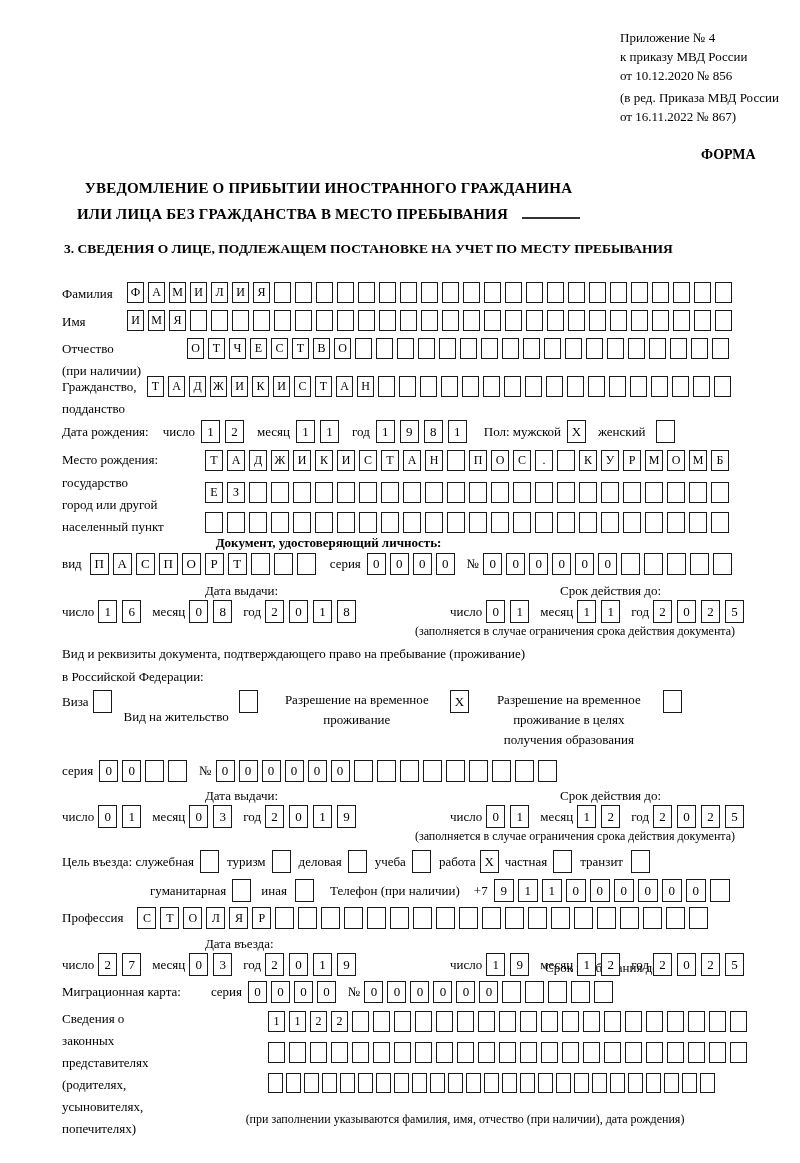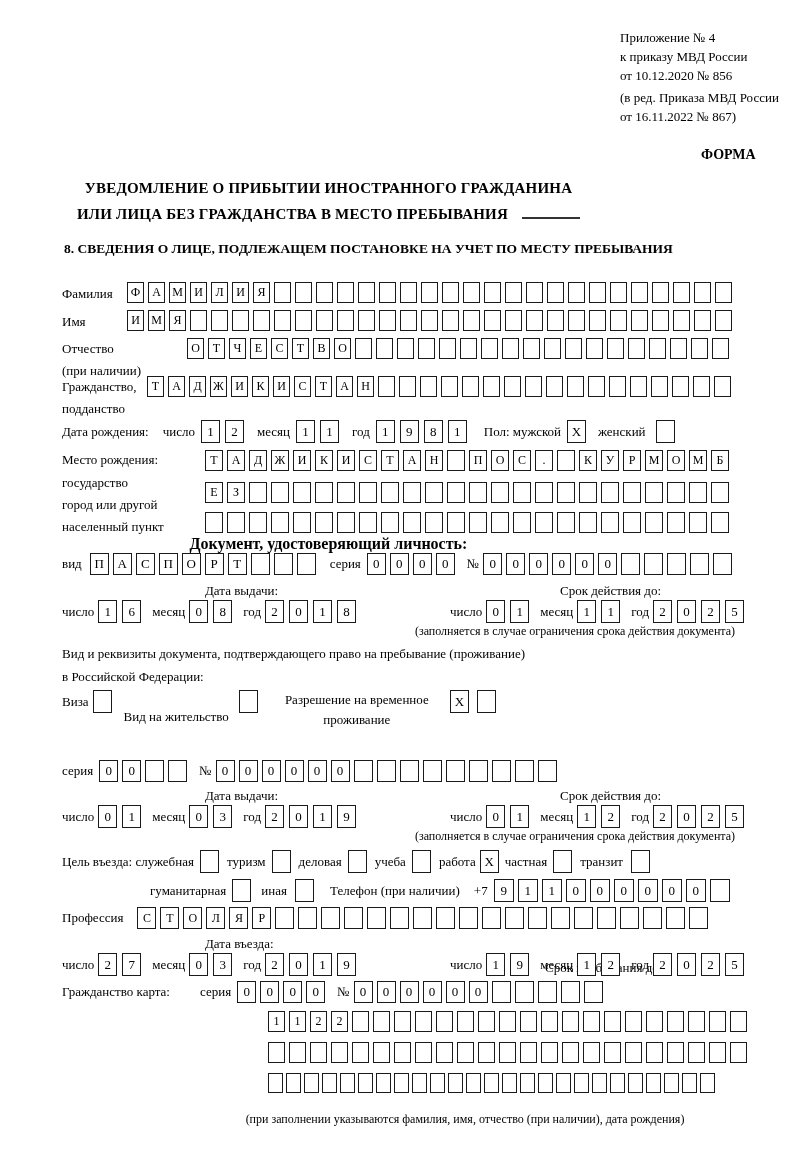--- a/index.html
+++ b/index.html
@@ -43,21 +43,21 @@
     <div class="hdrline" style="margin-top:3px;">(в ред. Приказа МВД России</div>
     <div class="hdrline">от 16.11.2022 № 867)</div>
   </div>
 
   <div class="abs b" style="left:701px;top:147px;font-size:14px;">ФОРМА</div>
 
   <div class="abs center titleline" style="top:180px;">УВЕДОМЛЕНИЕ О ПРИБЫТИИ ИНОСТРАННОГО ГРАЖДАНИНА</div>
   <div class="abs center titleline" style="top:203px;">
     <span>ИЛИ ЛИЦА БЕЗ ГРАЖДАНСТВА В МЕСТО ПРЕБЫВАНИЯ</span><span class="blank"></span>
   </div>
-  <div class="abs b" style="left:64px;top:241px;font-size:13.5px;">8. СВЕДЕНИЯ О ЛИЦЕ, ПОДЛЕЖАЩЕМ ПОСТАНОВКЕ НА УЧЕТ ПО МЕСТУ ПРЕБЫВАНИЯ</div>
+  <div class="abs b" style="left:64px;top:241px;font-size:13.5px;">3. СВЕДЕНИЯ О ЛИЦЕ, ПОДЛЕЖАЩЕМ ПОСТАНОВКЕ НА УЧЕТ ПО МЕСТУ ПРЕБЫВАНИЯ</div>
 
   <div class="abs lbl" style="left:62px;top:286px;">Фамилия</div>
   <div class="row boxes sz-a" style="left:127px;top:282px;">
       <span class="cell">Ф</span>
       <span class="cell">А</span>
       <span class="cell">М</span>
       <span class="cell">И</span>
       <span class="cell">Л</span>
       <span class="cell">И</span>
       <span class="cell">Я</span>
@@ -283,21 +283,21 @@
       <span class="cell"></span>
       <span class="cell"></span>
       <span class="cell"></span>
       <span class="cell"></span>
       <span class="cell"></span>
       <span class="cell"></span>
       <span class="cell"></span>
       <span class="cell"></span>
     </div>
 
-  <div class="abs center b" style="top:535px;font-size:16px;">Документ, удостоверяющий личность:</div>
+  <div class="abs center b" style="top:535px;font-size:13px;">Документ, удостоверяющий личность:</div>
   <div class="row" style="left:62px;top:553px;">
     <span class="lbl">вид</span>
     <span class="boxes sz-c g8">
         <span class="cell">П</span>
         <span class="cell">А</span>
         <span class="cell">С</span>
         <span class="cell">П</span>
         <span class="cell">О</span>
         <span class="cell">Р</span>
         <span class="cell">Т</span>
@@ -374,20 +374,21 @@
   <div class="abs lbl" style="left:62px;top:646px;">Вид и реквизиты документа, подтверждающего право на пребывание (проживание)</div>
   <div class="abs lbl" style="left:62px;top:669px;">в Российской Федерации:</div>
 
   <div class="rowtop" style="left:62px;top:690px;">
     <span class="lbl" style="margin-top:4px;">Виза</span>
     <span class="cb g4"></span>
     <span class="lbl g12" style="margin-top:19px;">Вид на жительство</span>
     <span class="cb g10"></span>
     <span class="wrapblock g14" style="width:170px;">Разрешение на временное проживание</span>
     <span class="cb g8">X</span>
+    <span class="wrapblock g14" style="width:172px;">Разрешение на временное проживание в целях получения образования</span>
     <span class="cb g8"></span>
   </div>
 
   <div class="row" style="left:62px;top:760px;">
     <span class="lbl">серия</span>
     <span class="boxes sz-c g6">
         <span class="cell">0</span>
         <span class="cell">0</span>
         <span class="cell"></span>
         <span class="cell"></span>
@@ -560,21 +561,21 @@
     <span class="lbl g6">год</span>
     <span class="boxes sz-d g4">
         <span class="cell">2</span>
         <span class="cell">0</span>
         <span class="cell">2</span>
         <span class="cell">5</span>
       </span>
   </div>
 
   <div class="row" style="left:62px;top:981px;">
-    <span class="lbl">Гражданство карта:</span>
+    <span class="lbl">Миграционная карта:</span>
     <span class="lbl g30">серия</span>
     <span class="boxes sz-c g6">
         <span class="cell">0</span>
         <span class="cell">0</span>
         <span class="cell">0</span>
         <span class="cell">0</span>
       </span>
     <span class="lbl g8">№</span>
     <span class="boxes sz-c g4">
         <span class="cell">0</span>
@@ -584,20 +585,28 @@
         <span class="cell">0</span>
         <span class="cell">0</span>
         <span class="cell"></span>
         <span class="cell"></span>
         <span class="cell"></span>
         <span class="cell"></span>
         <span class="cell"></span>
       </span>
   </div>
 
+  <div class="abs" style="left:62px;top:1008px;">
+    <div class="lbl" style="line-height:22px;">Сведения о</div>
+    <div class="lbl" style="line-height:22px;">законных</div>
+    <div class="lbl" style="line-height:22px;">представителях</div>
+    <div class="lbl" style="line-height:22px;">(родителях,</div>
+    <div class="lbl" style="line-height:22px;">усыновителях,</div>
+    <div class="lbl" style="line-height:22px;">попечителях)</div>
+  </div>
   <div class="row boxes sz-a" style="left:268px;top:1011px;">
       <span class="cell">1</span>
       <span class="cell">1</span>
       <span class="cell">2</span>
       <span class="cell">2</span>
       <span class="cell"></span>
       <span class="cell"></span>
       <span class="cell"></span>
       <span class="cell"></span>
       <span class="cell"></span>

